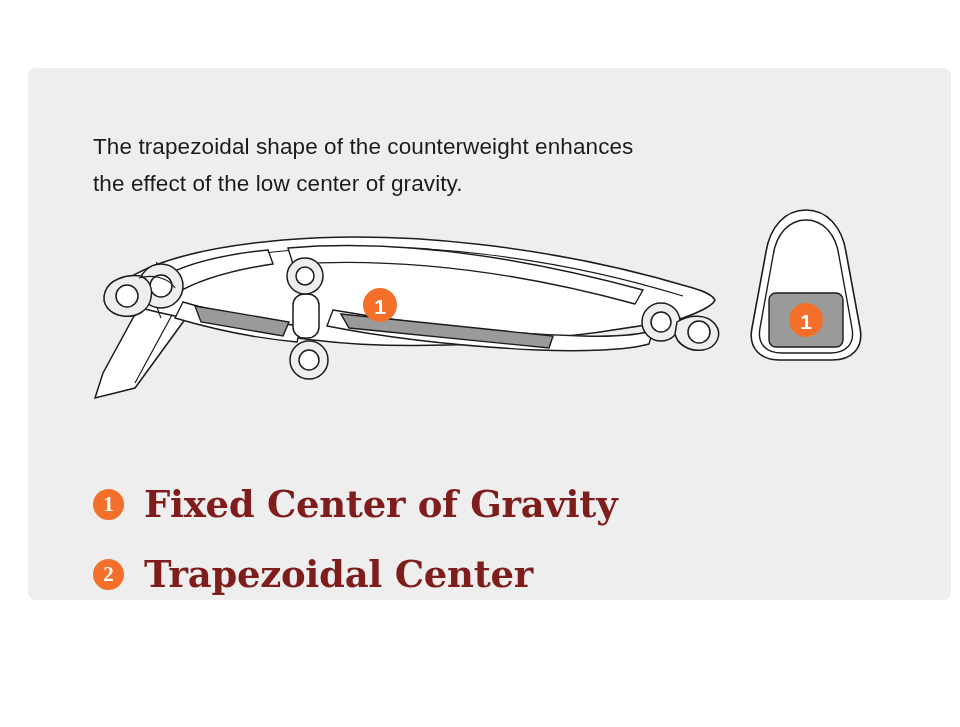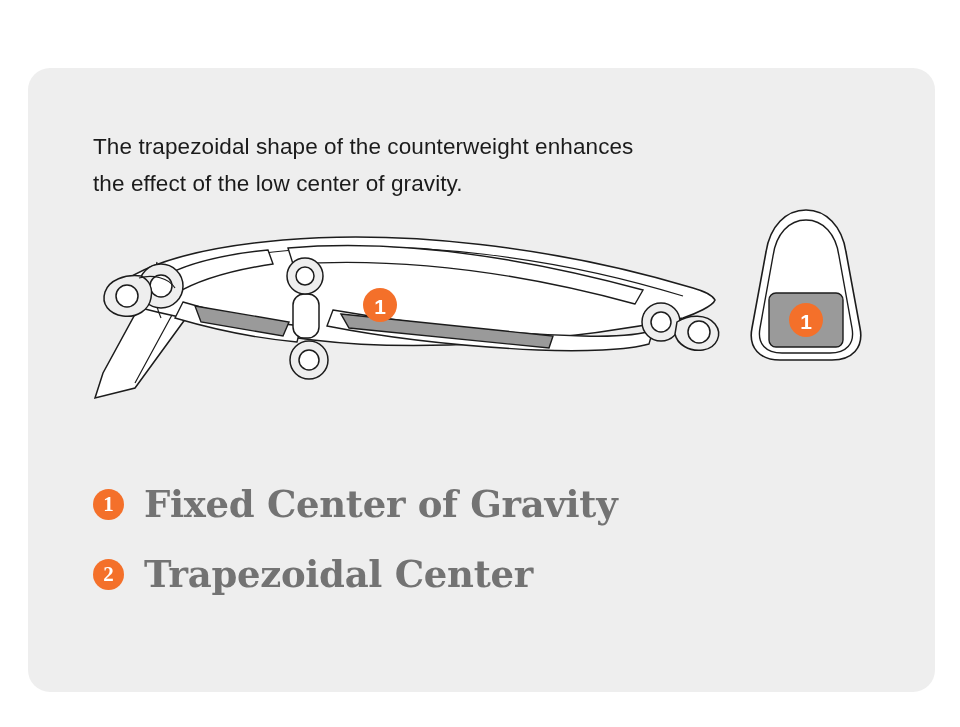--- a/index.html
+++ b/index.html
@@ -20,23 +20,24 @@
     height: 727px;
     background: #ffffff;
   }
 
   
   #card {
     position: absolute;
     left: 28px;
     top: 68px;
     width: 907px;
-    height: 624px;
+    height: 532px;
     background: #eeeeee;
-    border-radius: 22px;
+    border-radius: 8px;
+    padding-left: 16px;
   }
 
   
   #description {
     position: absolute;
     left: 65px;
     top: 60px;
     width: 790px;
     font-size: 22.5px;
     line-height: 37px;
@@ -91,21 +92,21 @@
     line-height: 31px;
     text-align: center;
     margin-right: 20px;
     user-select: none;
   }
   .legend-label {
     font-family: "DejaVu Serif", serif;
     font-weight: bold;
     font-size: 37px;
     line-height: 40px;
-    color: #737373;
+    color: #7f1d1d;
     letter-spacing: -0.3px;
   }
 
   
   .marker-circle { fill: #f4702a; }
   .marker-text {
     fill: #ffffff;
     font-family: "Liberation Sans", sans-serif;
     font-size: 21px;
     font-weight: bold;

